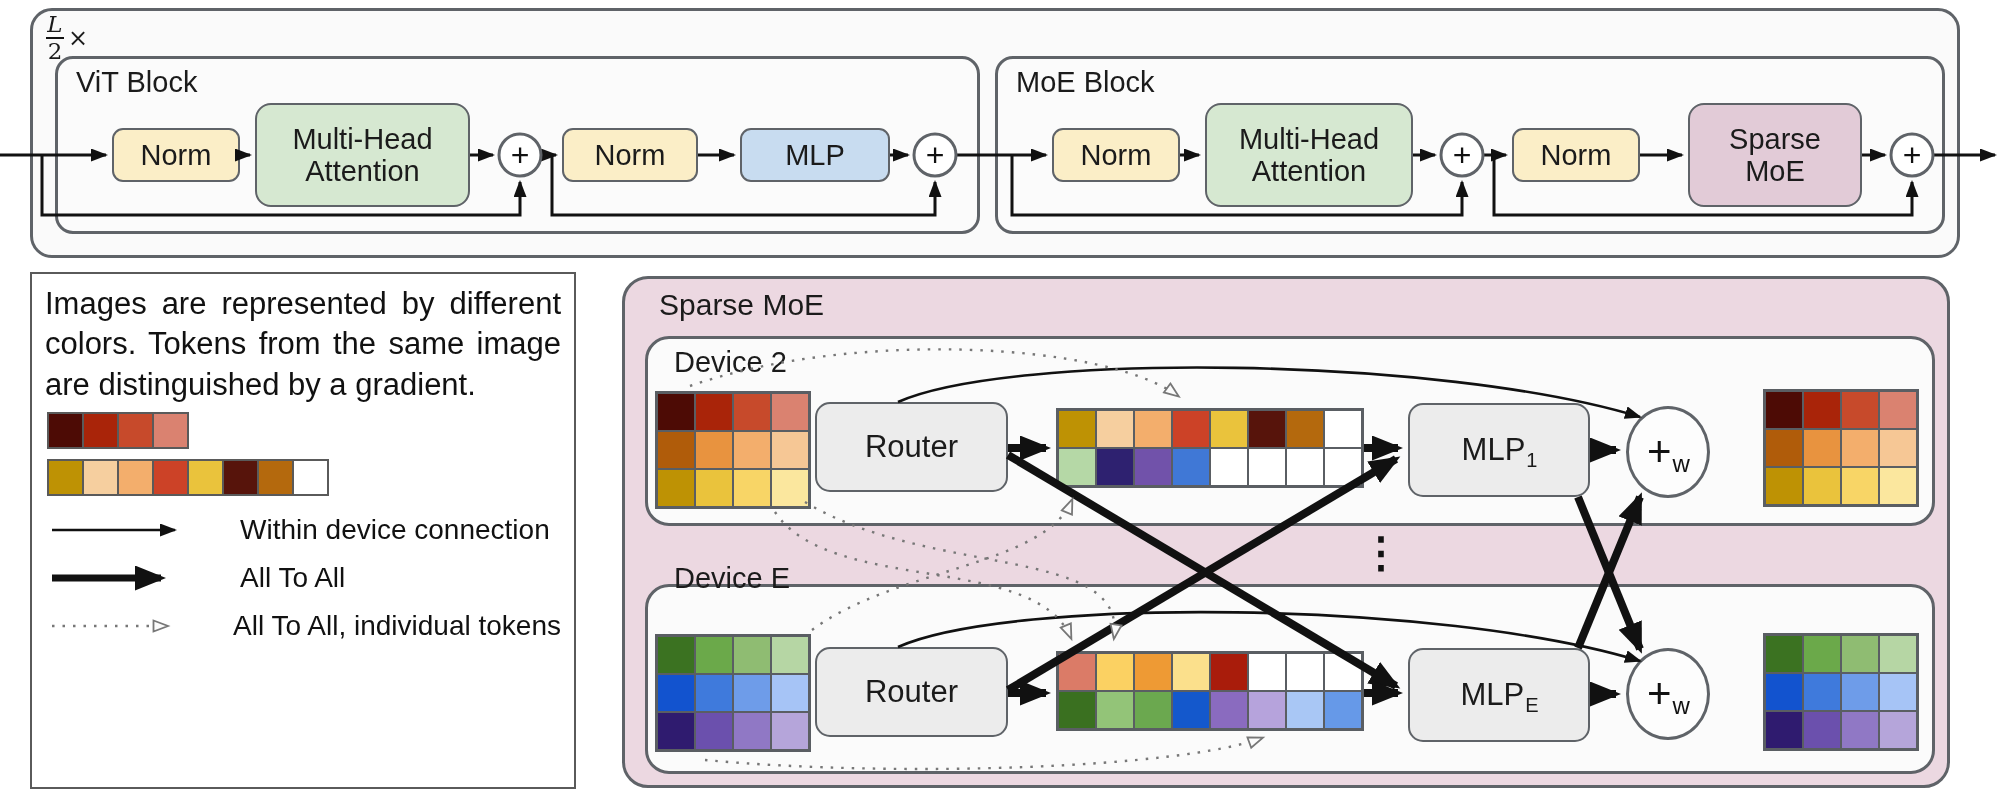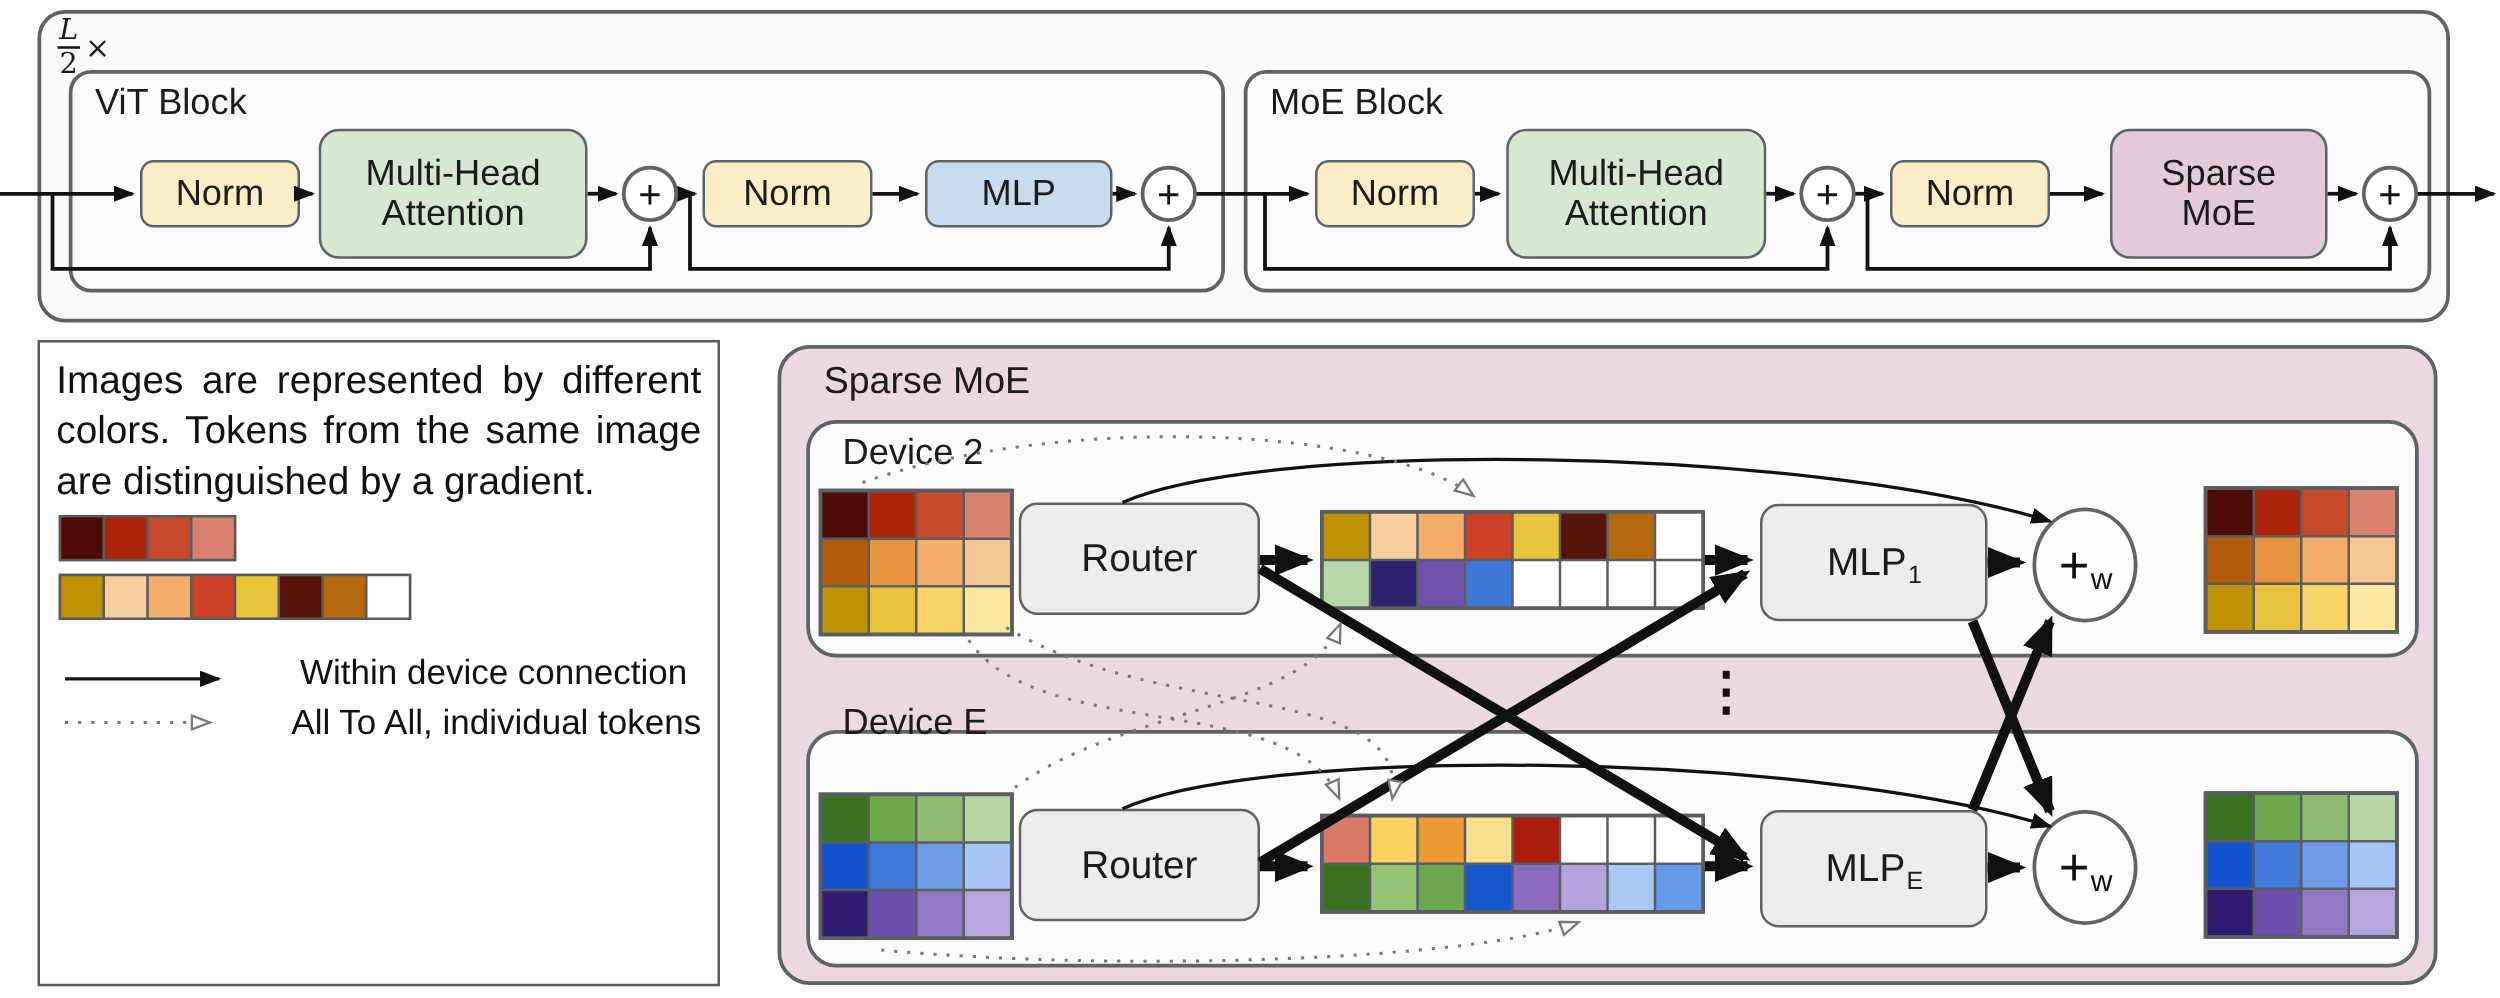--- a/index.html
+++ b/index.html
@@ -83,25 +83,31 @@
     <div class="swrow">
         <div class="cell" style="background: rgb(190, 146, 4);"></div>
         <div class="cell" style="background: rgb(246, 207, 159);"></div>
         <div class="cell" style="background: rgb(243, 174, 108);"></div>
         <div class="cell" style="background: rgb(204, 66, 39);"></div>
         <div class="cell" style="background: rgb(234, 195, 60);"></div>
         <div class="cell" style="background: rgb(87, 20, 11);"></div>
         <div class="cell" style="background: rgb(180, 105, 13);"></div>
         <div class="cell" style="background: rgb(255, 255, 255);"></div>
       </div>
-    <div class="legrow" style="margin-top:8px;align-items:flex-end;">
+    <div class="legrow" style="margin-top:8px;">
       <svg width="145" height="22" style="position:static;">
         <line x1="3" y1="11" x2="126" y2="11" stroke="#111" stroke-width="2.6" marker-end="url(#mThin)"></line>
       </svg>
       <span class="lab">Within device connection</span>
+    </div>
+    <div class="legrow">
+      <svg width="145" height="28" style="position:static;">
+        <line x1="3" y1="14" x2="112" y2="14" stroke="#111" stroke-width="7" marker-end="url(#mThick)"></line>
+      </svg>
+      <span class="lab">All To All</span>
     </div>
     <div class="legrow">
       <svg width="145" height="22" style="position:static;">
         <line x1="3" y1="11" x2="118" y2="11" stroke="#777" stroke-width="2.4" stroke-dasharray="2.5 8" marker-end="url(#mOpen)"></line>
       </svg>
       <span class="lab">All To All, individual tokens</span>
     </div>
   </div>
 
   <div class="rbox" style="left:622px;top:276px;width:1328px;height:512px;border-radius:26px;background:#ECD8E1;"></div>

